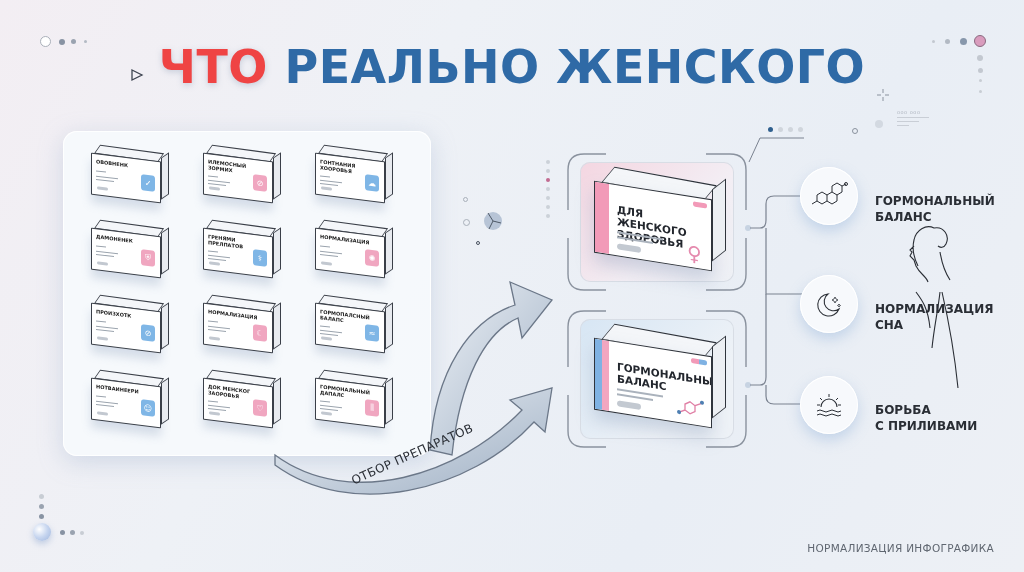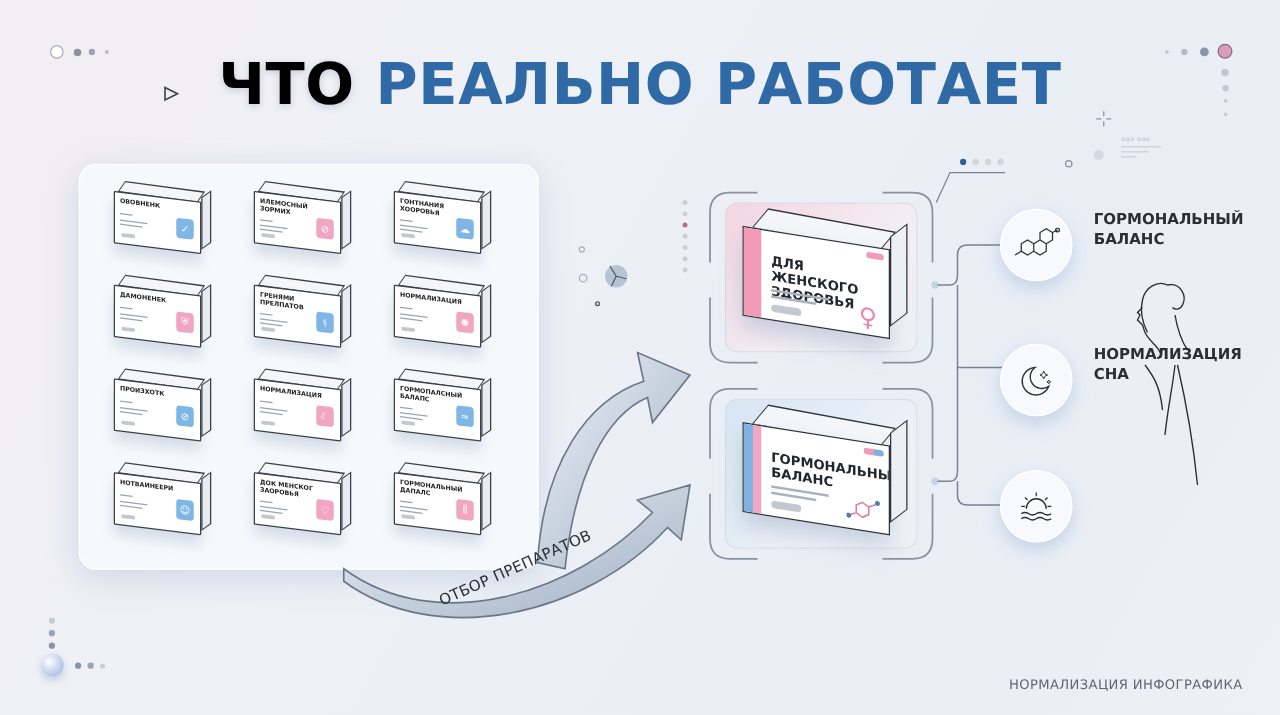--- a/index.html
+++ b/index.html
@@ -1,20 +1,20 @@
 <!DOCTYPE html>
 <html><head>
 <meta charset="utf-8">
 <style>
 *{box-sizing:border-box;margin:0;padding:0}
 html,body{width:1024px;height:572px;overflow:hidden}
 body{font-family:"DejaVu Sans",sans-serif;background:linear-gradient(120deg,#f3eef3 0%,#eef1f6 35%,#e9eef5 70%,#edf0f5 100%);position:relative}
 .abs{position:absolute}
 .title{position:absolute;top:40px;left:0;width:1024px;text-align:center;font-family:"DejaVu Sans",sans-serif;font-weight:bold;font-size:46px;letter-spacing:0.5px}
-.title .w{color:#000000;text-shadow:0 2px 6px rgba(120,140,170,.35)}
+.title .w{color:#ef4444;text-shadow:0 2px 6px rgba(120,140,170,.35)}
 .title .b{color:#2f6aa6}
 .panel{position:absolute;left:63px;top:131px;width:368px;height:325px;border-radius:14px;background:rgba(247,250,253,.85);box-shadow:0 6px 24px rgba(150,170,200,.35),inset 0 0 0 1px rgba(255,255,255,.9)}
 .box{position:absolute;width:78px;height:52px}
 .box .face{position:absolute;left:0;top:8px;width:70px;height:42px;background:#fff;border:1.4px solid #3a3f48;transform:skewY(7deg);border-radius:1px;box-shadow:0 8px 10px rgba(140,160,190,.3)}
 .box .top{position:absolute;left:3px;top:0px;width:70px;height:9px;background:#f4f6f9;border:1.4px solid #3a3f48;transform:skewX(-35deg) skewY(7deg)}
 .box .side{position:absolute;left:70px;top:6px;width:8px;height:42px;background:#e8ebf0;border:1.4px solid #3a3f48;transform:skewY(-35deg)}
 .box .lbl{position:absolute;left:5px;top:12px;width:44px;font-size:5px;font-weight:bold;color:#222;line-height:6px;transform:skewY(7deg)}
 .box .ln{position:absolute;left:5px;height:1px;background:#9aa3ad;transform:skewY(7deg)}
 .box .pill{position:absolute;left:6px;top:38px;width:11px;height:3px;border-radius:2px;background:#c2c8d0;transform:skewY(7deg)}
 .box .ico{position:absolute;left:50px;top:26px;width:14px;height:16px;border-radius:3px;transform:skewY(7deg);display:flex;align-items:center;justify-content:center;font-size:8px;color:#fff}
@@ -24,21 +24,21 @@
 .frame .inner{position:absolute;left:14px;top:12px;width:154px;height:120px;border-radius:10px}
 .bigbox{position:absolute;left:28px;top:26px;width:132px;height:92px}
 .bigbox .face{position:absolute;left:0;top:14px;width:118px;height:72px;background:#fff;border:1.6px solid #2f343c;transform:skewY(9deg);box-shadow:0 10px 18px rgba(130,150,180,.35);overflow:hidden}
 .bigbox .top{position:absolute;left:6px;top:0;width:118px;height:16px;background:#f4f6f9;border:1.6px solid #2f343c;transform:skewX(-40deg) skewY(9deg)}
 .bigbox .side{position:absolute;left:118px;top:8px;width:14px;height:72px;background:#eceff3;border:1.6px solid #2f343c;transform:skewY(-38deg)}
 .bigbox .stripe{position:absolute;left:0;top:0;width:14px;height:100%}
 .bigbox .txt{position:absolute;left:22px;top:18px;font-size:10.5px;font-weight:bold;color:#22262d;line-height:12px}
 .bigbox .l1{position:absolute;left:22px;top:46px;width:46px;height:1.5px;background:#aab2bc}
 .bigbox .l2{position:absolute;left:22px;top:51px;width:36px;height:1.5px;background:#aab2bc}
 .bigbox .pill2{position:absolute;left:22px;top:58px;width:24px;height:6px;border-radius:3px;background:#c3c9d1}
-.benefit{position:absolute;display:flex;align-items:flex-start}
+.benefit{position:absolute;display:flex;align-items:flex-end}
 .benefit .circ{width:58px;height:58px;border-radius:50%;background:#f7f9fc;box-shadow:0 6px 14px rgba(120,160,210,.35),inset 0 0 0 1px #fff;display:flex;align-items:center;justify-content:center}
 .benefit .btxt{margin-left:17px;font-size:12px;font-weight:bold;color:#2a2e35;line-height:16px;white-space:pre-line}
 .footer{position:absolute;right:30px;bottom:18px;font-size:10.5px;color:#5f6670;letter-spacing:0.3px}
 .dot{position:absolute;border-radius:50%}
 </style>
 </head>
 <body>
 
 <div class="dot" style="left:40px;top:36px;width:11px;height:11px;border:1.5px solid #aab0ba;background:#fff"></div>
 <div class="dot" style="left:59px;top:39px;width:6px;height:6px;background:#8893a3"></div>
@@ -63,21 +63,21 @@
 <div class="dot" style="left:852px;top:128px;width:6px;height:6px;border:1px solid #8a929e"></div>
 <div class="abs" style="left:897px;top:109px;width:32px">
   <div style="font-size:5px;color:#b0b7c1;letter-spacing:.5px">ooo ooo</div>
   <div style="height:1px;background:#c9ced6;margin-top:2px"></div>
   <div style="height:1px;width:22px;background:#c9ced6;margin-top:3px"></div>
   <div style="height:1px;width:12px;background:#c9ced6;margin-top:3px"></div>
 </div>
 
 <div class="title">
   <span class="w">ЧТО</span>
-  <span class="b">РЕАЛЬНО РАБОТАЕТ</span>
+  <span class="b">РЕАЛЬНО ЖЕНСКОГО</span>
 </div>
 
 <div class="panel" id="grid">
     <div class="box" style="left: 28px; top: 18px;">
       <div class="top"></div>
       <div class="face"></div>
       <div class="side"></div>
       <div class="lbl">ОВОВНЕНК</div>
       <div class="ln" style="top:22px;width:10px"></div>
       <div class="ln" style="top:28px;width:22px"></div>
@@ -324,20 +324,22 @@
 СНА</div>
 </div>
 <div class="benefit" style="left:800px;top:376px">
   <div class="circ">
     <svg width="30" height="30" viewBox="0 0 30 30">
         <path d="M7 17 A8 8 0 0 1 23 17" fill="none" stroke="#2a2e35" stroke-width="1.1"></path>
         <path d="M15 4 V7 M6 8 L8 10 M24 8 L22 10 M3 15 H6 M24 15 H27" stroke="#2a2e35" stroke-width="1"></path>
         <path d="M3 21 Q6 19 9 21 T15 21 T21 21 T27 21 M3 25 Q6 23 9 25 T15 25 T21 25 T27 25" fill="none" stroke="#2a2e35" stroke-width="1"></path>
       </svg>
   </div>
+  <div class="btxt">БОРЬБА
+С ПРИЛИВАМИ</div>
 </div>
 
 <svg class="abs" style="left:900px;top:218px" width="60" height="180" viewBox="0 0 60 180">
   <path d="M18 48 C14 40 12 30 14 22 C16 12 26 6 34 10 C44 8 50 18 46 26 C44 30 40 30 38 28 M14 28 L10 32 L12 34 L10 38 L14 42 L16 48 C20 56 26 58 28 64" fill="none" stroke="#2a2e35" stroke-width="1.1"></path>
   <path d="M40 34 C42 46 46 56 50 62 M16 74 C22 82 28 90 30 110 M40 74 C38 92 34 110 32 130 M42 74 C48 100 54 130 58 170" fill="none" stroke="#2a2e35" stroke-width="1.1"></path>
 </svg>
 
 <div class="dot" style="left:39px;top:494px;width:5px;height:5px;background:#c8cdd4"></div>
 <div class="dot" style="left:39px;top:504px;width:5px;height:5px;background:#9aa3b0"></div>
 <div class="dot" style="left:39px;top:514px;width:5px;height:5px;background:#8893a3"></div>

